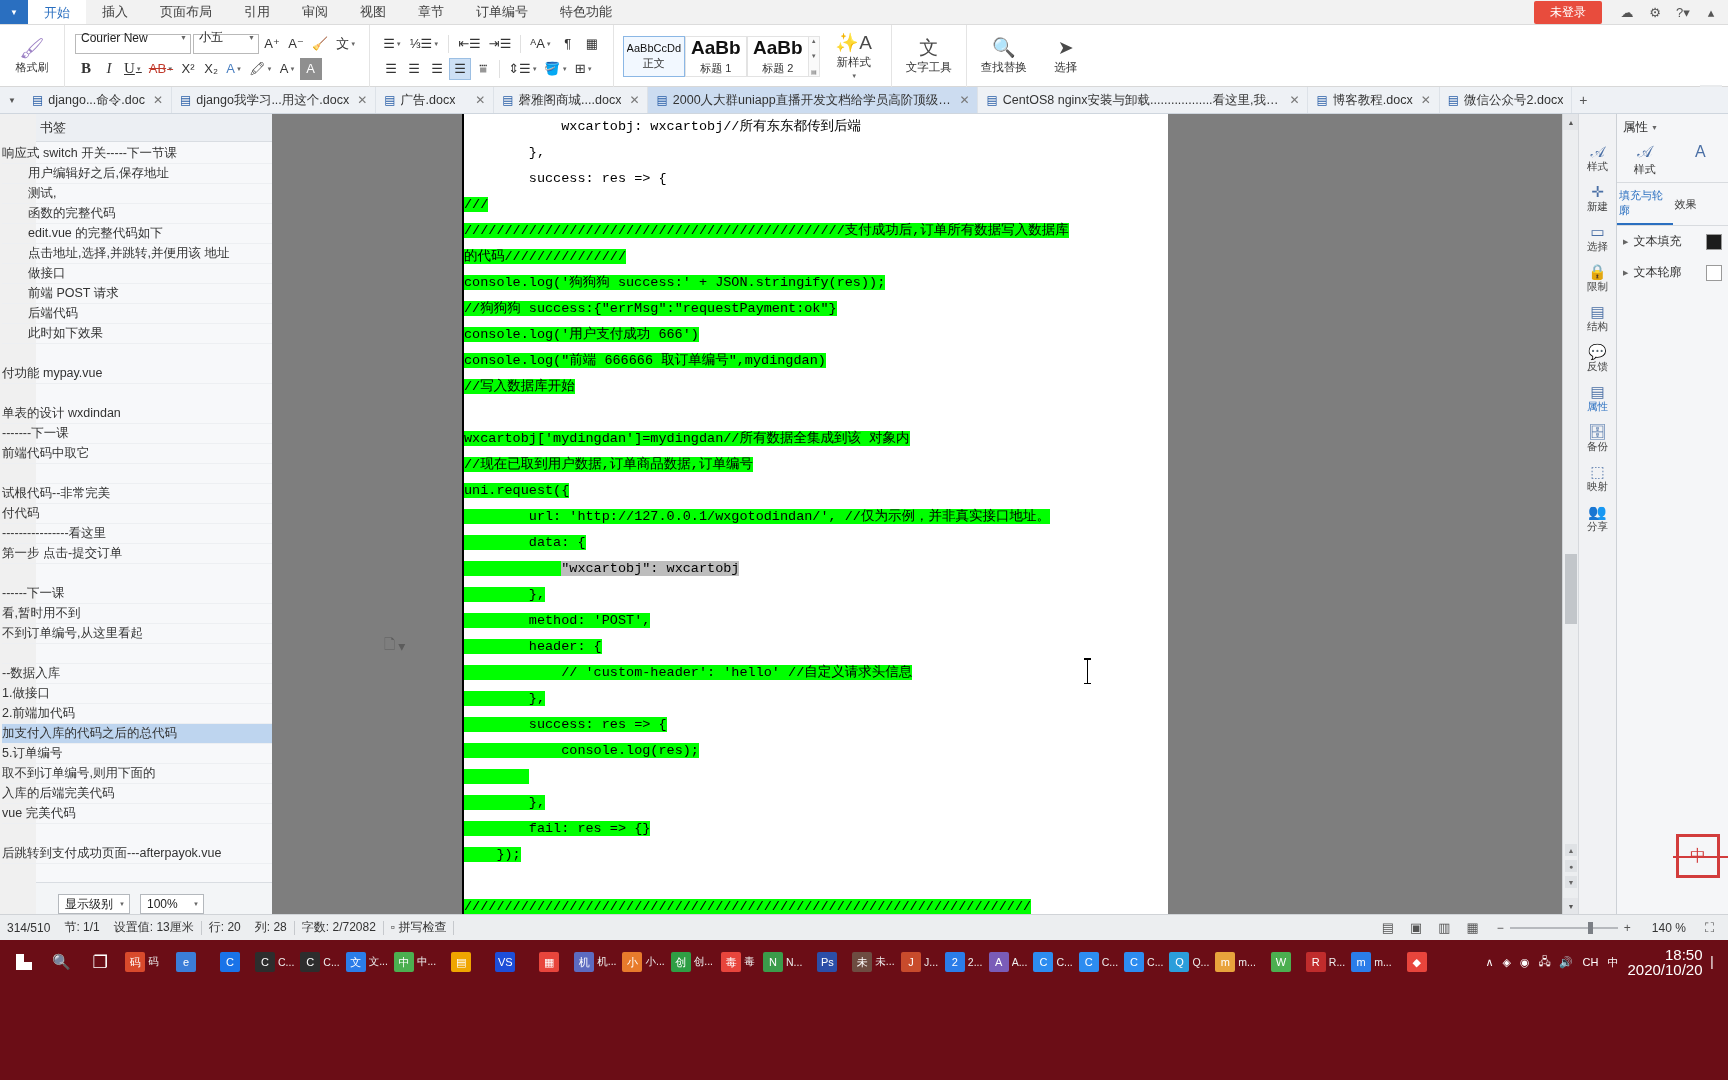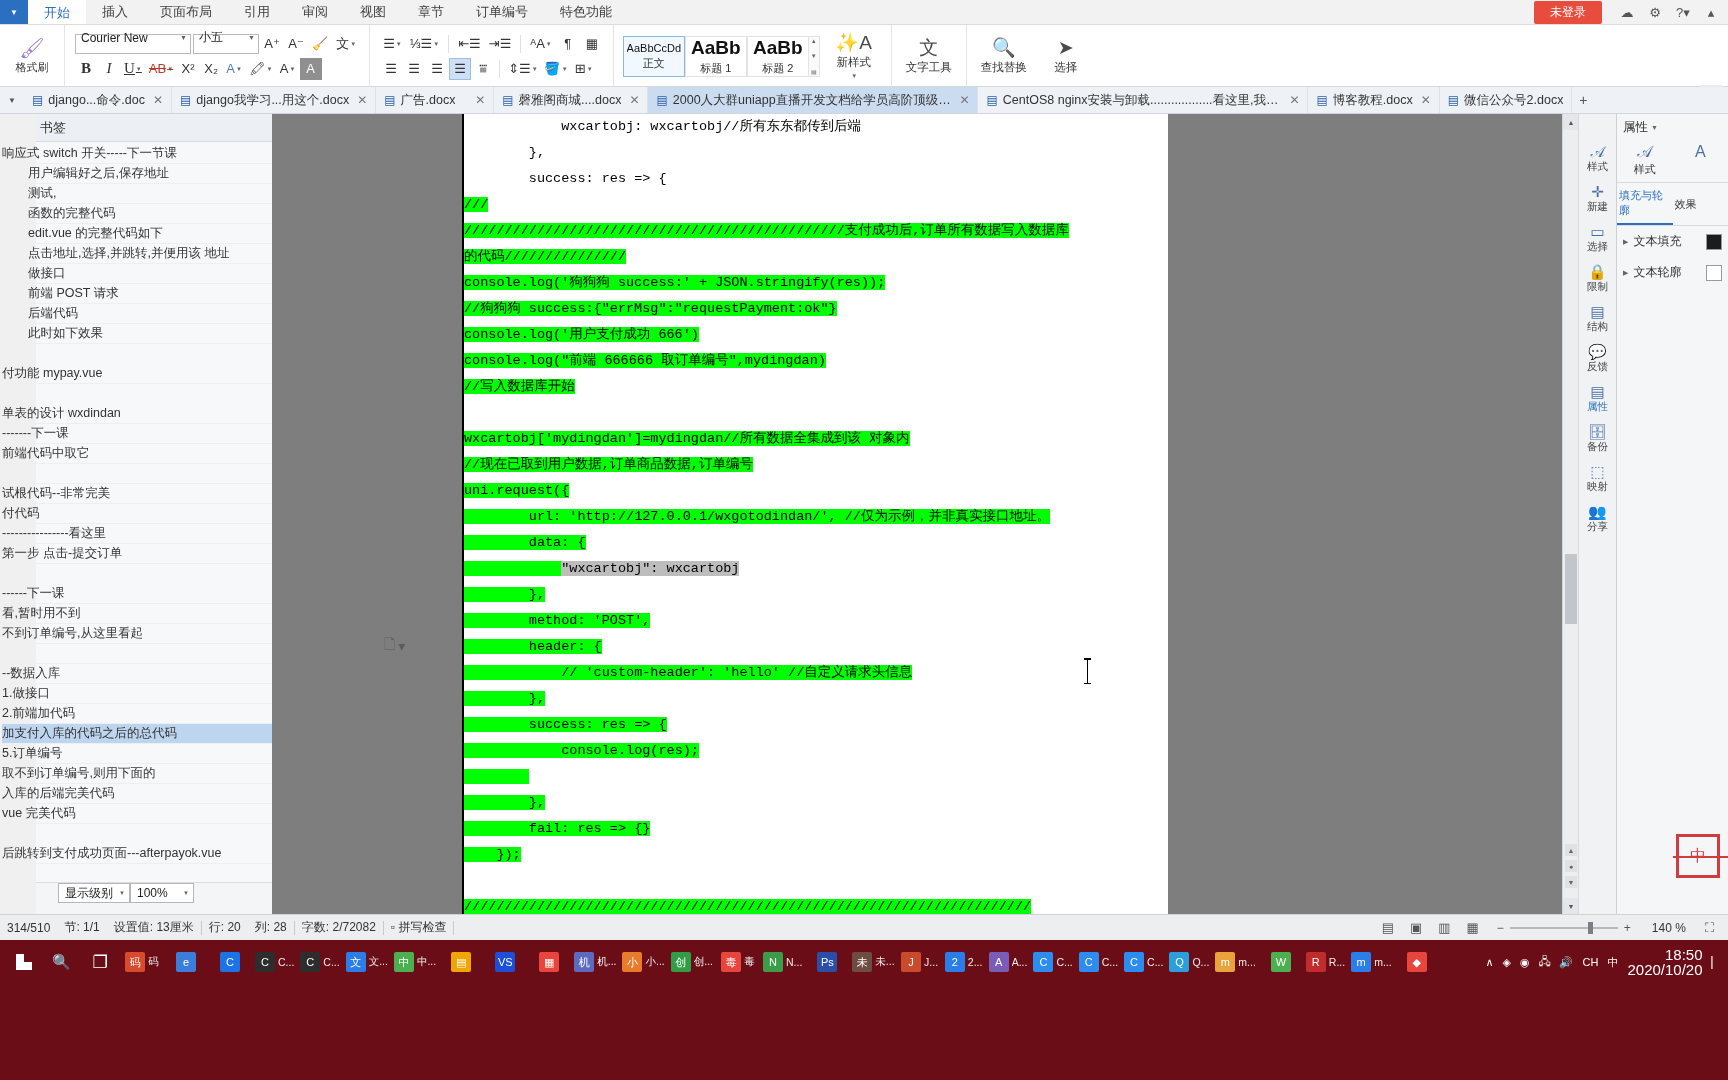--- a/index.html
+++ b/index.html
@@ -127,21 +127,21 @@
   .nav-item.lvl2 { padding-left:26px; }
   .nav-item.sel { background:#bed5ef; }
   .nav-item.gap { border-bottom:none; }
   .nav-scroll {
     position:absolute; right:0; top:28px; width:10px; height:745px; background:#eef0f3;
   }
   .nav-thumb { position:absolute; left:1px; top:350px; width:8px; height:190px; background:#c4c9cf; border-radius:1px;}
   .nav-footer {
     position:absolute; left:0; bottom:0; width:272px; height:32px;
     border-top:1px solid #d9dde2; background:#f3f5f7;
-    display:flex; align-items:flex-start; padding-left:22px;
+    display:flex; align-items:flex-end; gap:10px; padding-left:22px;
   }
   .nav-combo {
     border:1px solid #b4b8bd; background:#fff; height:20px; min-width:64px;
     display:flex; align-items:center; justify-content:space-between; padding:0 4px 0 6px;
     font-size:12px; color:#222;
   }
   .nav-combo .ar { font-size:6px; color:#666; margin-left:6px;}
 
   
   .docarea {

